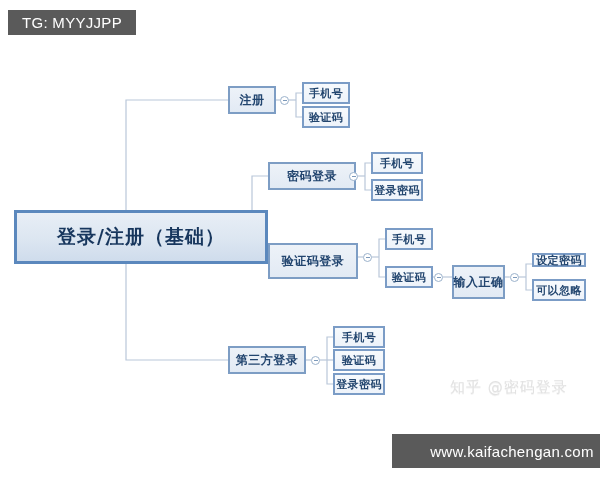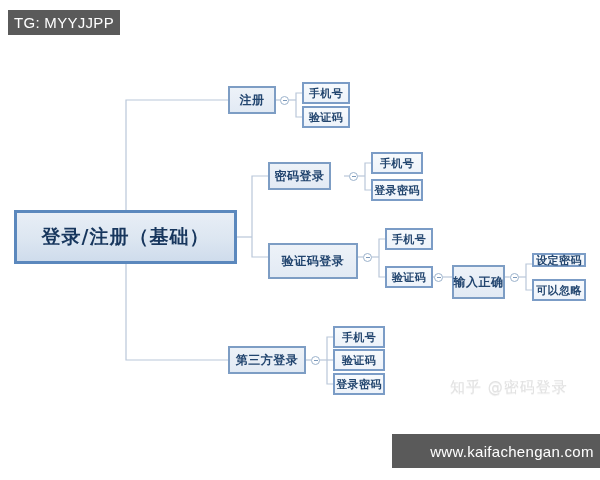--- a/index.html
+++ b/index.html
@@ -29,21 +29,21 @@
     color: #ffffff;
     font-family: "Liberation Sans", sans-serif;
     white-space: nowrap;
     display: flex;
     align-items: center;
     justify-content: center;
     letter-spacing: 0.3px;
   }
   #tg-badge {
     left: 8px; top: 10px;
-    width: 112px; height: 25px;
+    width: 128px; height: 25px;
     font-size: 15px;
   }
   #url-badge {
     left: 392px; top: 434px;
     width: 200px; height: 34px;
     font-size: 15px;
     padding-left: 20px;
   }
   #zhihu-watermark {
     position: absolute;
@@ -156,28 +156,28 @@
       <path d="M526,277 L526,290 L532,290"></path>
 
       <path d="M306,360 L311,360"></path>
       <path d="M320,360 L327,360"></path>
       <path d="M327,360 L327,337 L333,337"></path>
       <path d="M327,360 L333,360"></path>
       <path d="M327,360 L327,384 L333,384"></path>
     </g>
   </svg>
 
-  <div class="node root" style="left:14px; top:210px; width:223px; height:54px;">登录/注册（基础）</div>
+  <div class="node root" style="left:14px; top:210px; width:254px; height:54px;">登录/注册（基础）</div>
 
   <div class="node level1" style="left:228px; top:86px; width:48px; height:28px;">注册</div>
   <div class="toggle" style="left:280px; top:95.5px;"></div>
   <div class="node leaf" style="left:302px; top:82px; width:48px; height:22px;">手机号</div>
   <div class="node leaf" style="left:302px; top:106px; width:48px; height:22px;">验证码</div>
 
-  <div class="node level1" style="left:268px; top:162px; width:63px; height:28px;">密码登录</div>
+  <div class="node level1" style="left:268px; top:162px; width:88px; height:28px;">密码登录</div>
   <div class="toggle" style="left:349px; top:171.5px;"></div>
   <div class="node leaf" style="left:371px; top:152px; width:52px; height:22px;">手机号</div>
   <div class="node leaf" style="left:371px; top:179px; width:52px; height:22px;">登录密码</div>
 
   <div class="node level1" style="left:268px; top:243px; width:90px; height:36px;">验证码登录</div>
   <div class="toggle" style="left:363px; top:252.5px;"></div>
   <div class="node leaf" style="left:385px; top:228px; width:48px; height:22px;">手机号</div>
   <div class="node leaf" style="left:385px; top:266px; width:48px; height:22px;">验证码</div>
 
   <div class="toggle" style="left:434px; top:272.5px;"></div>

